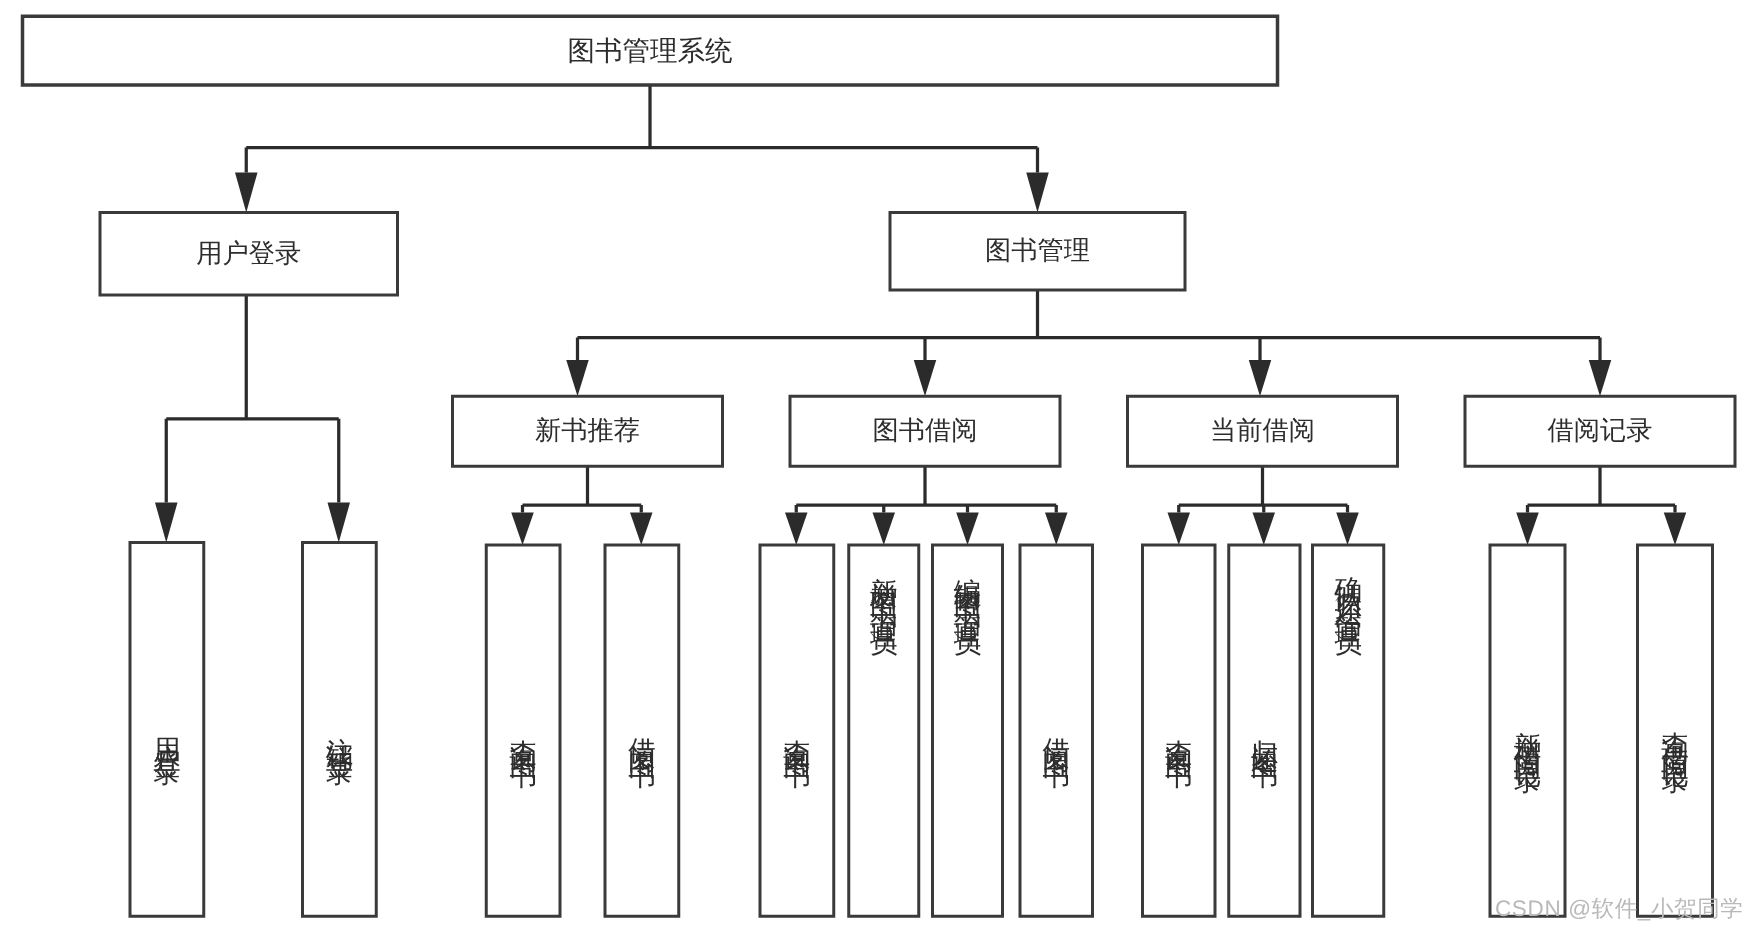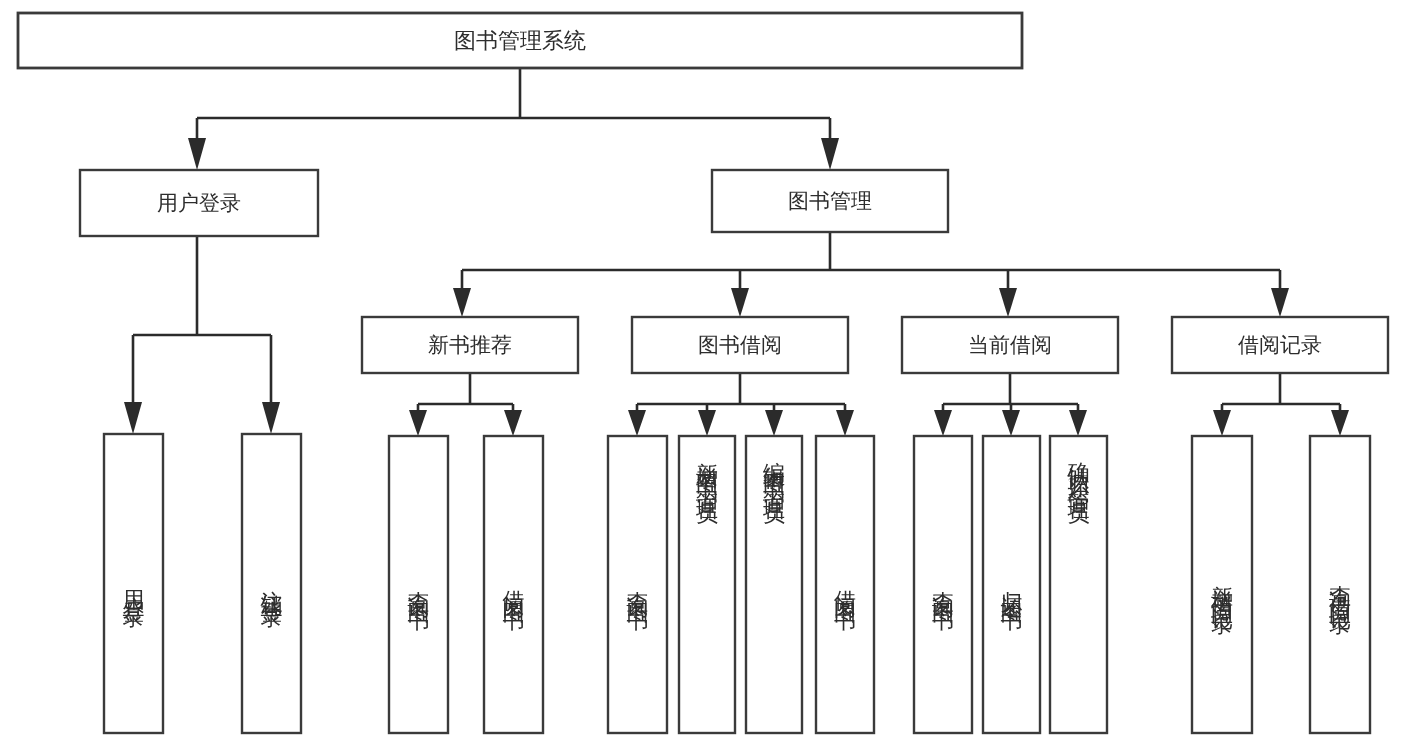--- a/index.html
+++ b/index.html
@@ -216,14 +216,15 @@
   <div class="leaf-label" style="left:746px; top:436px; width:56px; height:297px; justify-content:flex-start; padding-top:8px; box-sizing:border-box;">编辑图书（管理员）</div>
   <div class="leaf-label" style="left:816px; top:436px; width:58px; height:297px;">借阅图书</div>
 
   <div class="leaf-label" style="left:914px; top:436px; width:58px; height:297px;">查询图书</div>
   <div class="leaf-label" style="left:983px; top:436px; width:57px; height:297px;">归还图书</div>
   <div class="leaf-label" style="left:1050px; top:436px; width:57px; height:297px; justify-content:flex-start; padding-top:8px; box-sizing:border-box;">确认归还（管理员）</div>
 
   <div class="leaf-label" style="left:1192px; top:436px; width:60px; height:297px;">新增借阅记录</div>
   <div class="leaf-label" style="left:1310px; top:436px; width:60px; height:297px;">查询借阅记录</div>
 
+  <div class="watermark" style="left:1196px; top:715px;">CSDN @软件_小贺同学</div>
 
 </div>
 
 </body></html>

